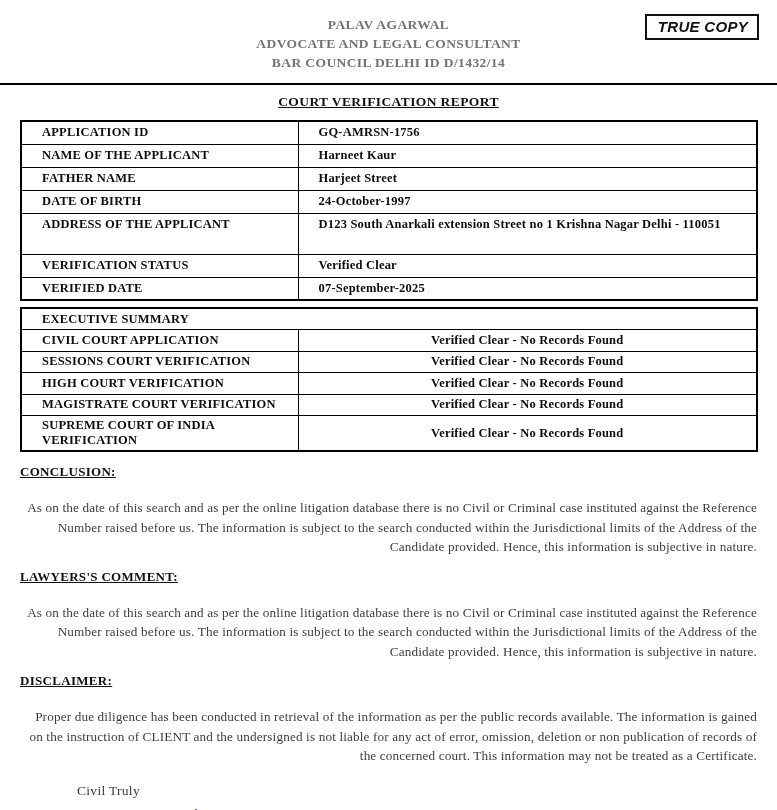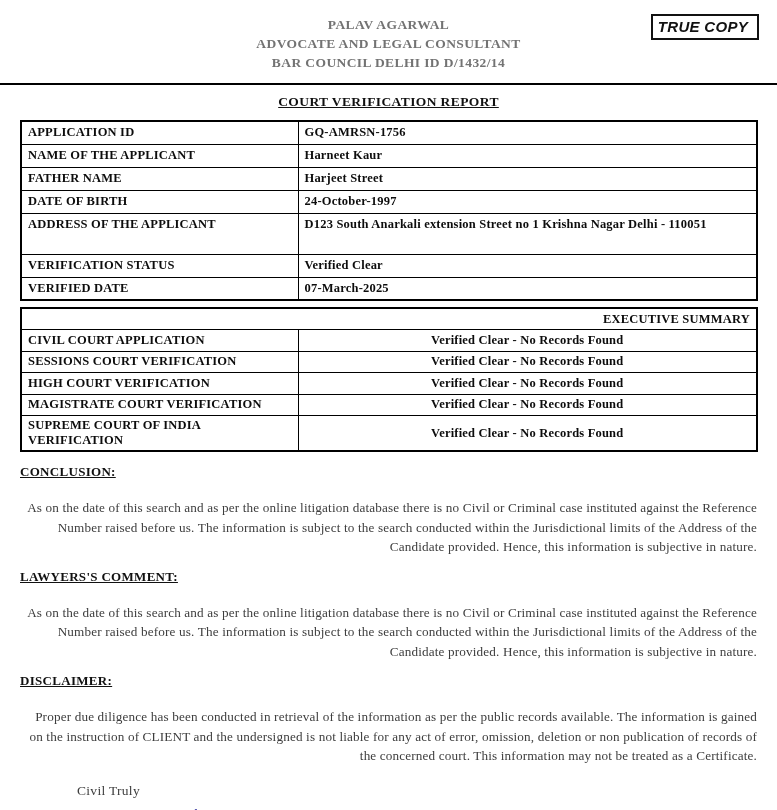--- a/index.html
+++ b/index.html
@@ -21,21 +21,21 @@
     color: #737373;
     font-size: 13.5px;
     line-height: 19px;
     letter-spacing: 0.4px;
   }
   .stamp {
     position: absolute;
     top: 14px;
     right: 18px;
     border: 2px solid #111;
-    padding: 2px 9px 3px 5px;
+    padding: 2px 9px 3px 11px;
     font-family: "Liberation Sans", sans-serif;
     font-style: italic;
     font-weight: bold;
     font-size: 15px;
     color: #111;
     letter-spacing: 0.3px;
     background: #fff;
   }
   .rule {
     margin-top: 11px;
@@ -57,34 +57,34 @@
     width: 738px;
     border-collapse: collapse;
     table-layout: fixed;
   }
   table, td, th { border: 1.5px solid #000; }
   table { border-width: 2px; }
   td, th {
     font-size: 12.5px;
     font-weight: bold;
     color: #0d0d0d;
-    padding: 2px 6px;
+    padding: 2px 20px;
     vertical-align: middle;
     overflow: hidden;
     letter-spacing: 0.2px;
   }
   .details { margin-top: 10px; }
   .details col.c1 { width: 277px; }
   .details tr { height: 23px; }
   .details tr.tall { height: 41px; }
   .details tr.tall td { vertical-align: top; padding-top: 3px; }
   .summary { margin-top: 6px; }
   .summary col.c1 { width: 277px; }
   .summary th {
-    text-align: right;
+    text-align: left;
     height: 20px;
     font-size: 12.5px;
     border-radius: 9px;
   }
   .summary tr { height: 21.5px; }
   .summary td.val { text-align: center; }
   
   .section-heading {
     margin-top: 12px;
     font-size: 13px;
@@ -151,21 +151,21 @@
         <tr class="tall">
           <td>ADDRESS OF THE APPLICANT</td>
           <td>D123 South Anarkali extension Street no 1 Krishna Nagar Delhi - 110051</td>
         </tr>
         <tr>
           <td>VERIFICATION STATUS</td>
           <td>Verified Clear</td>
         </tr>
         <tr>
           <td>VERIFIED DATE</td>
-          <td>07-March-2025</td>
+          <td>07-September-2025</td>
         </tr>
       </tbody>
     </table>
 
     <table class="summary">
       <colgroup>
           <col class="c1">
           <col>
         </colgroup>
       <tbody>

